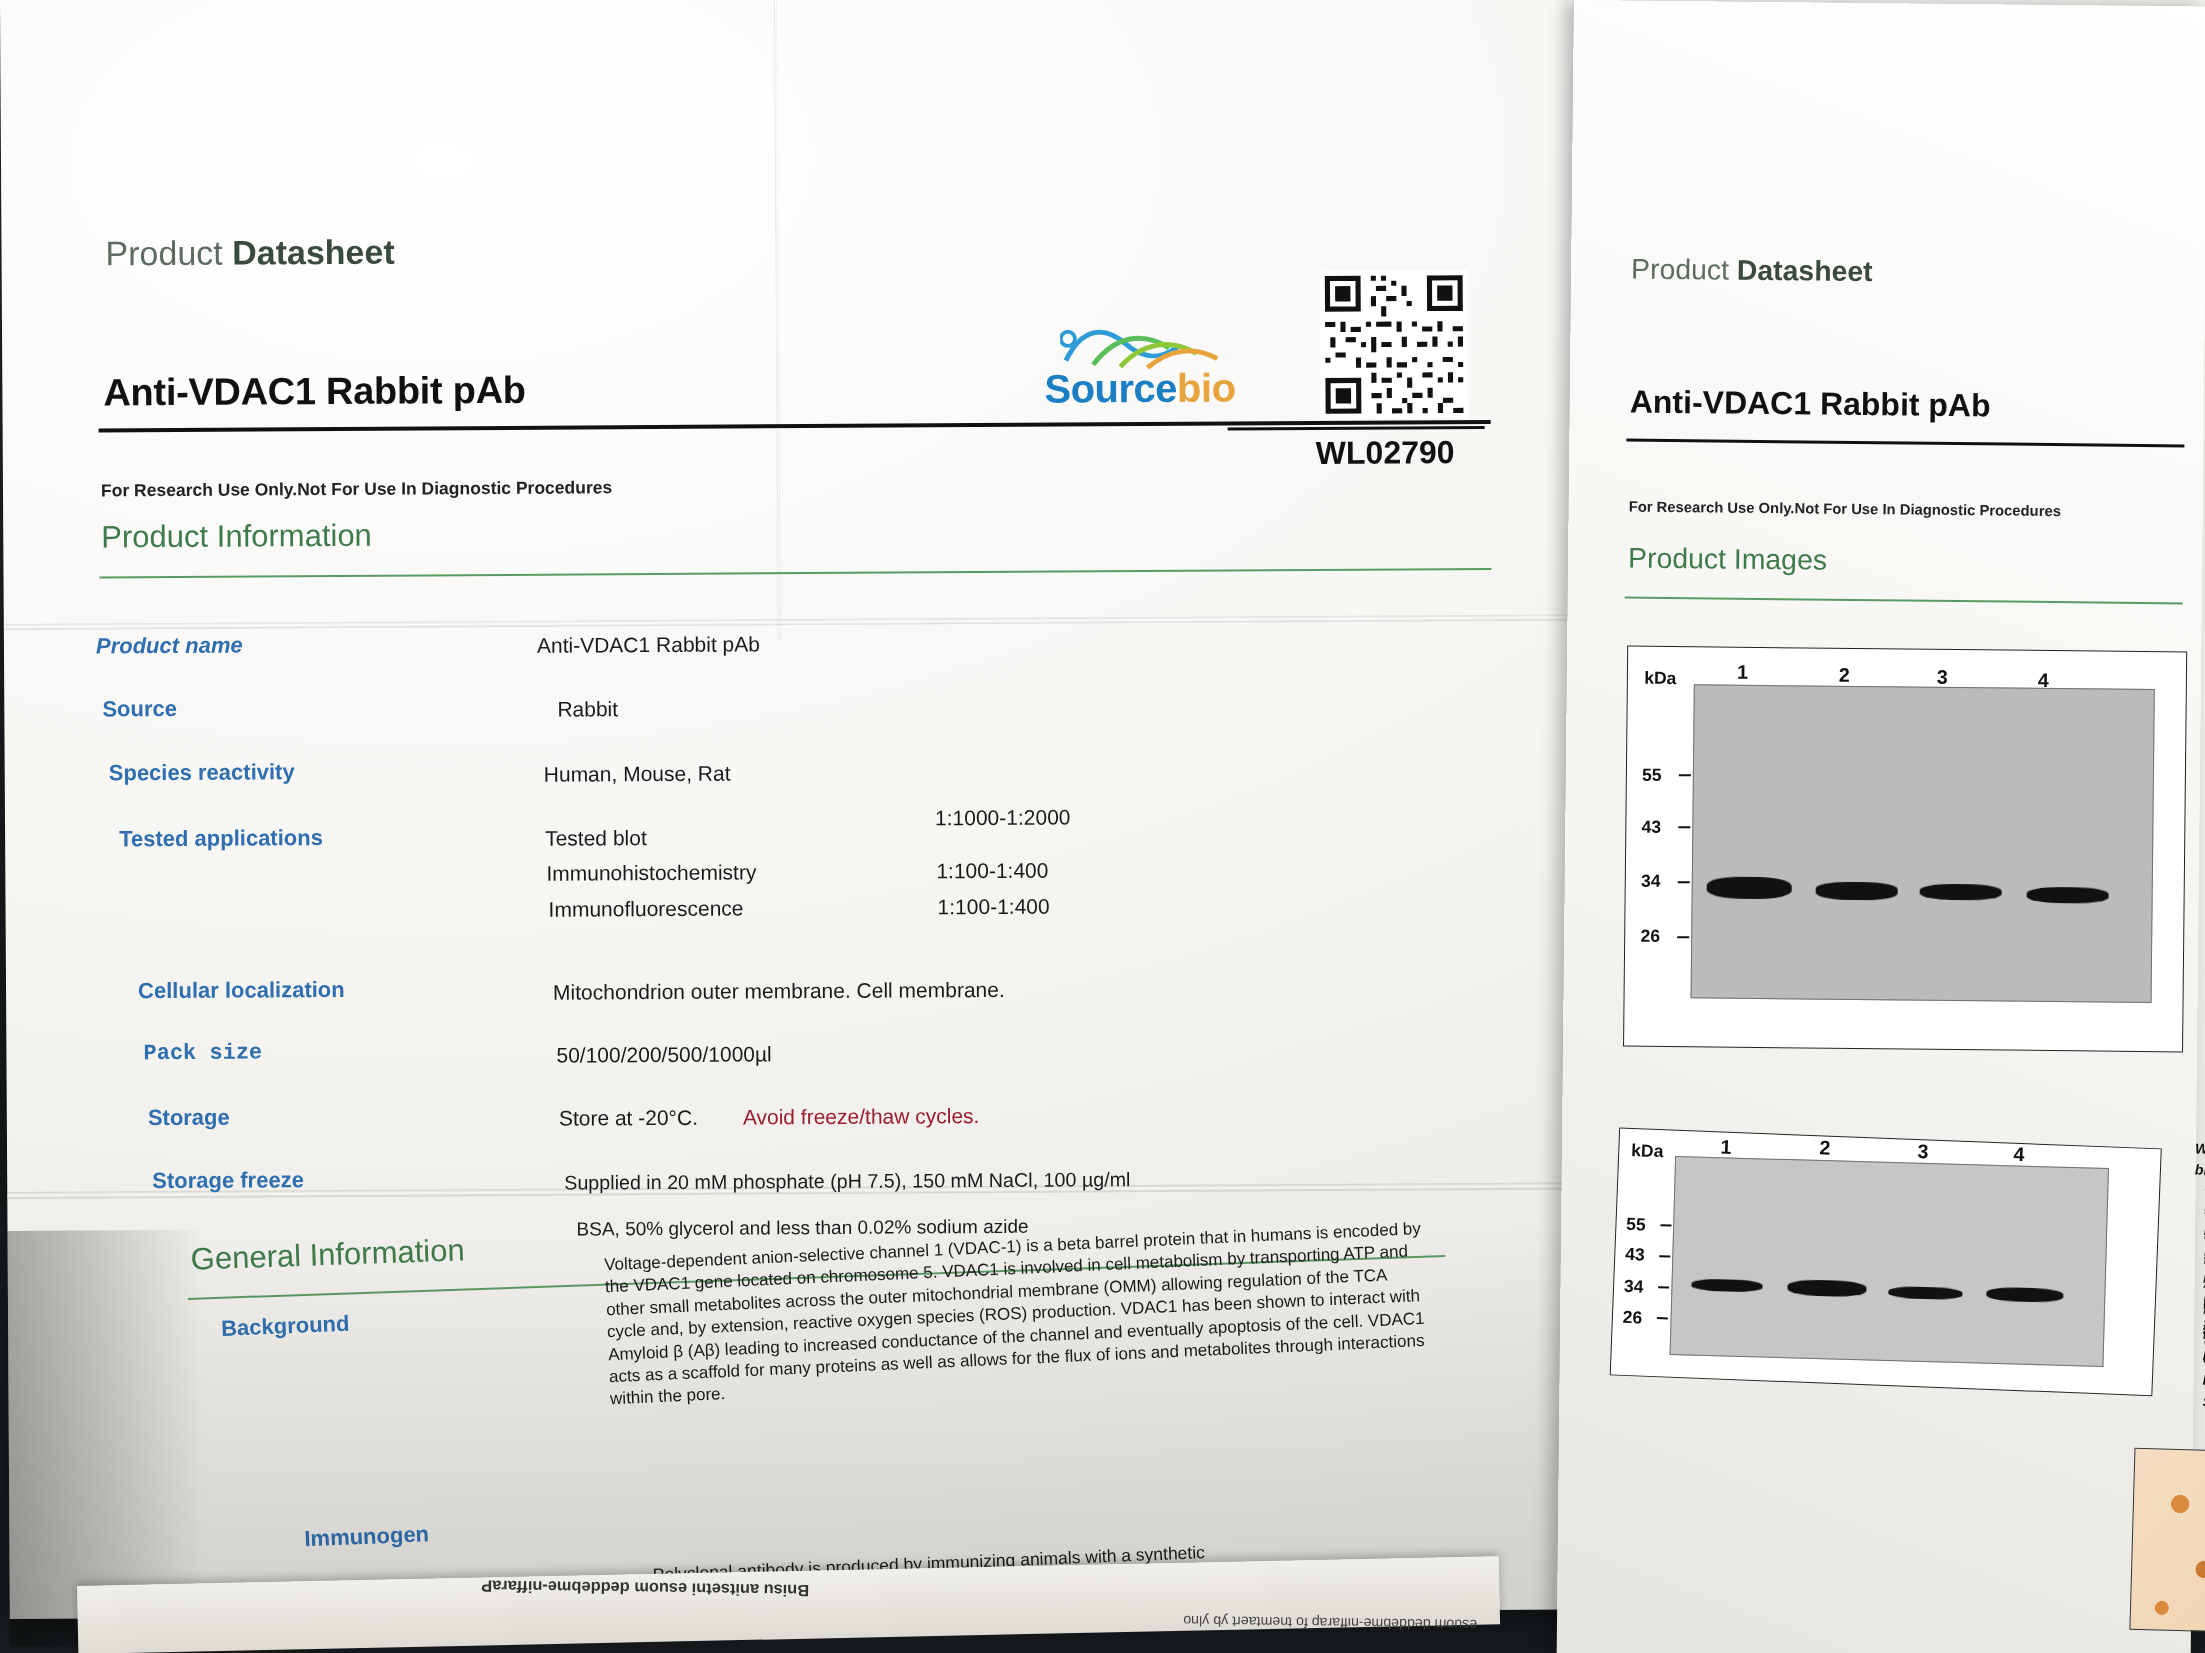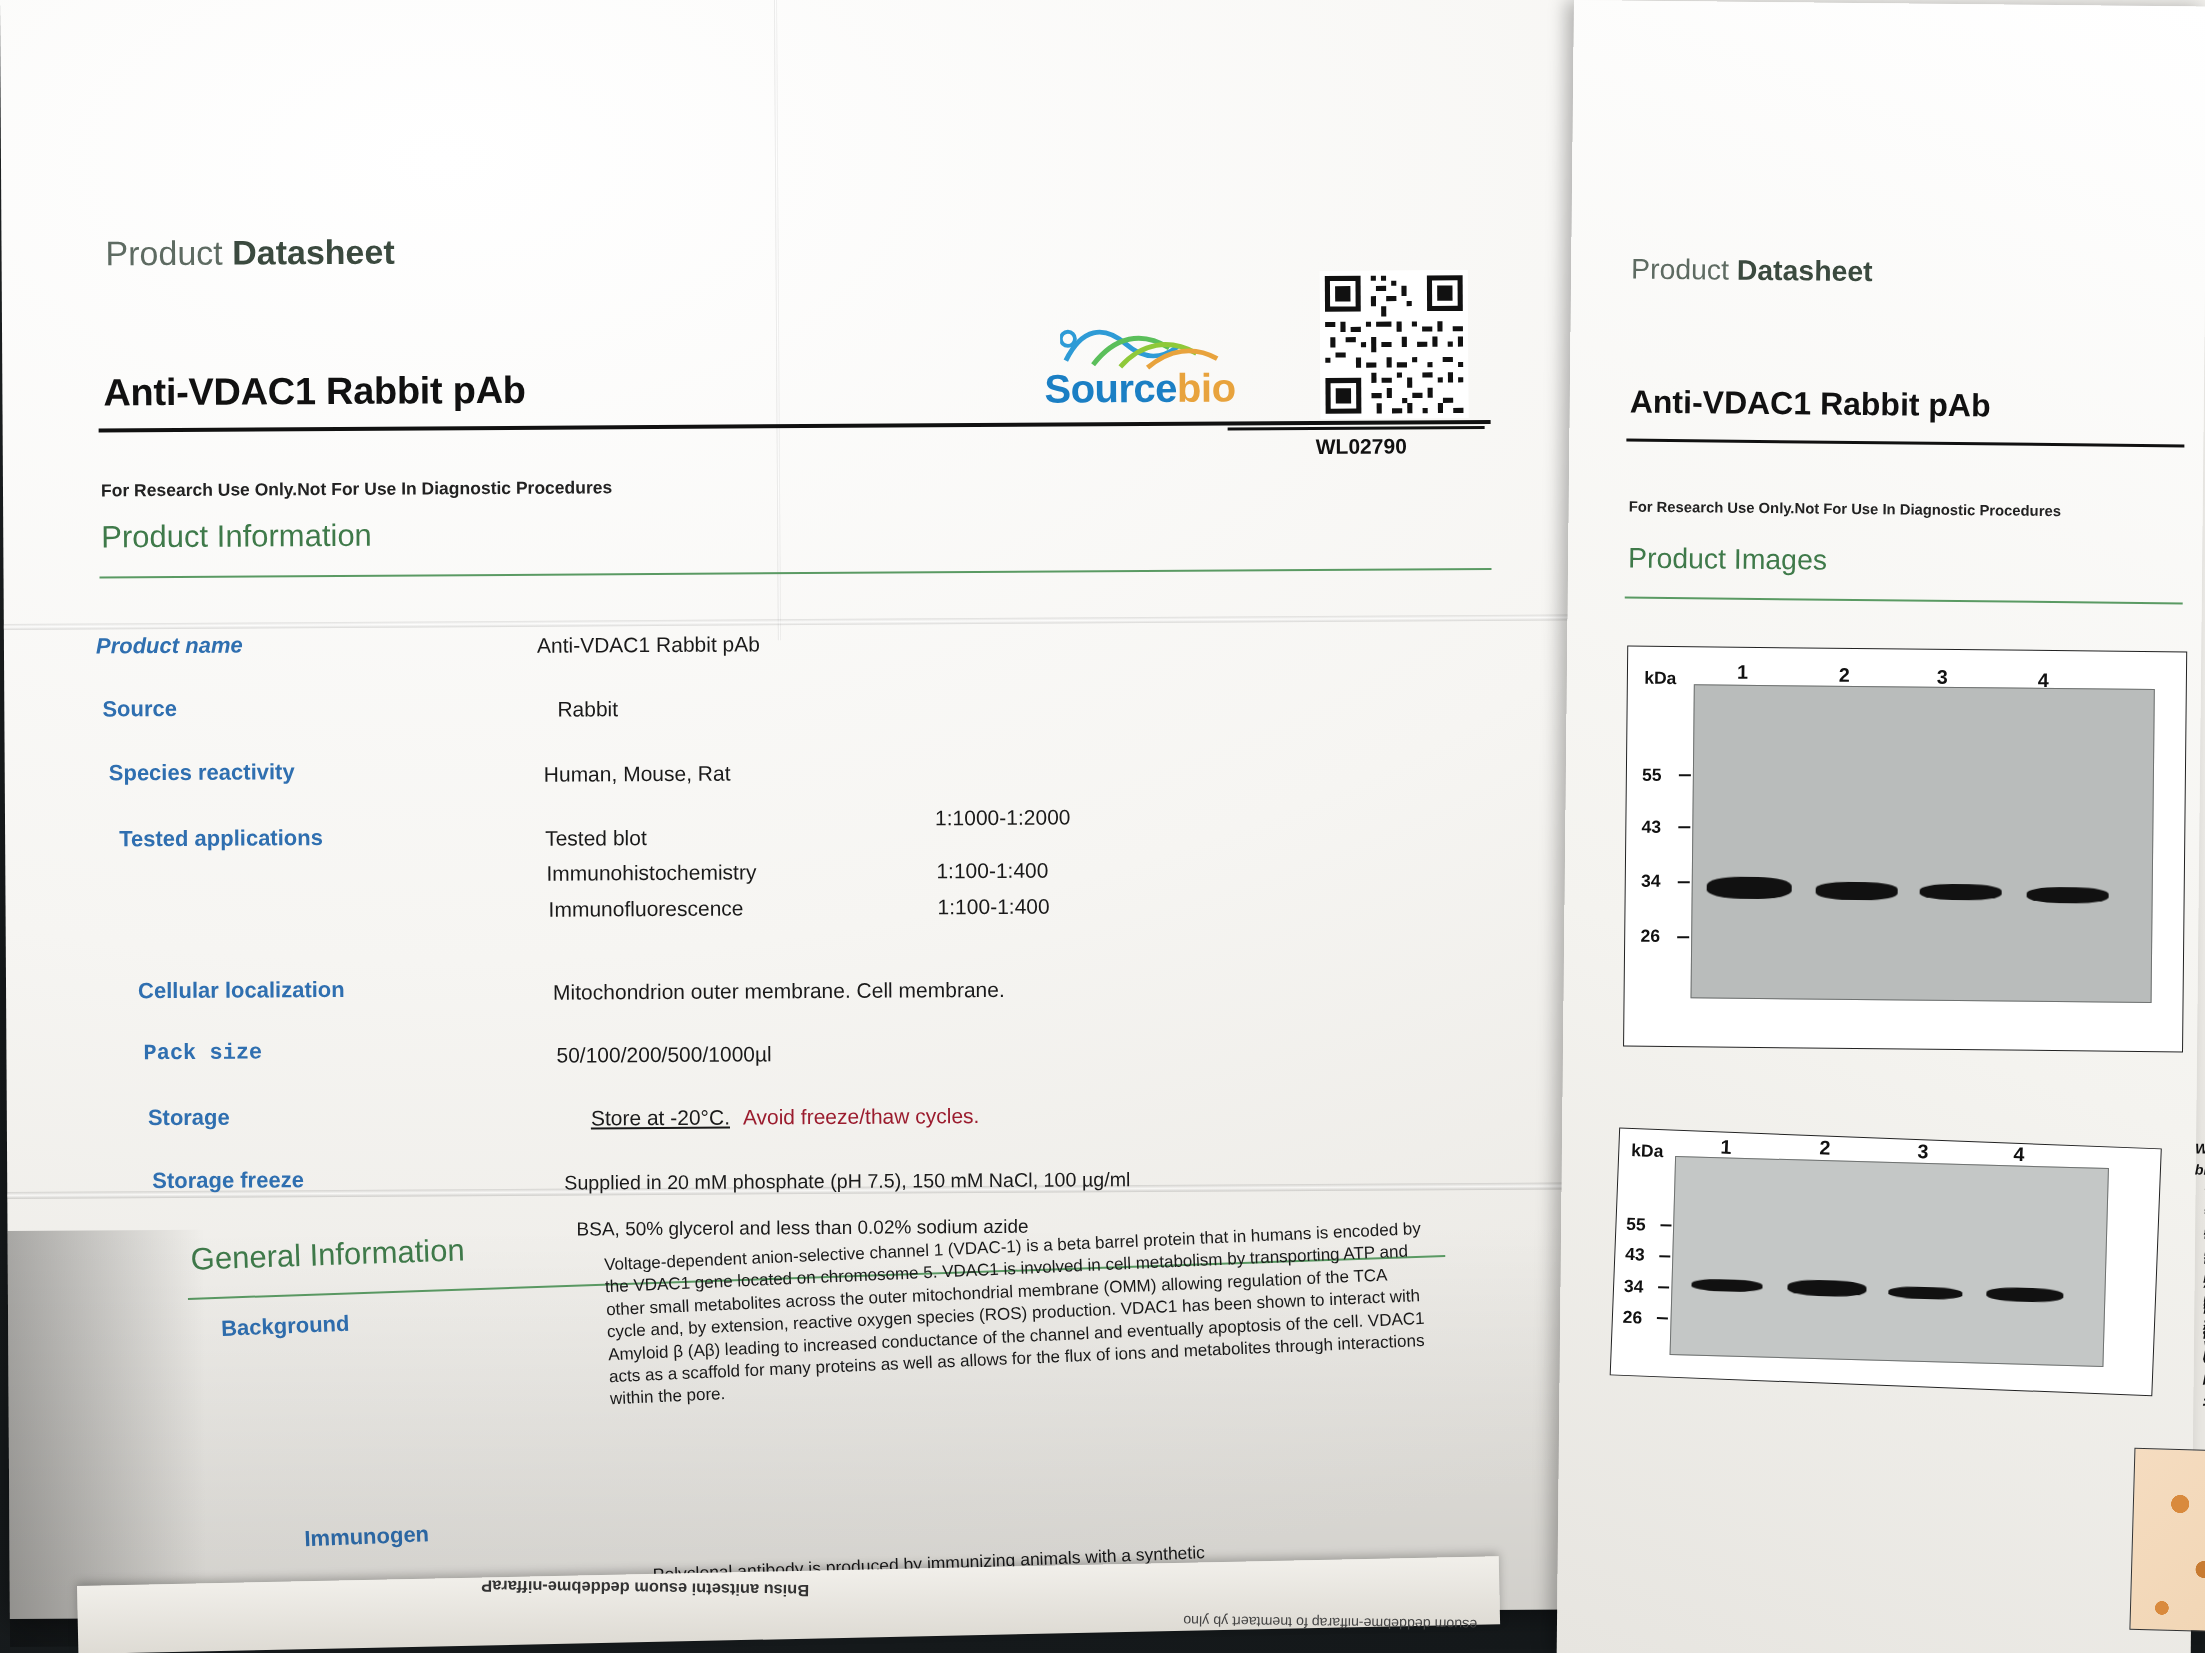--- a/index.html
+++ b/index.html
@@ -54,21 +54,21 @@
   .ruo{position:absolute;left:98px;top:481px;font-size:17.5px;font-weight:bold;color:#222;}
   .sect-h{position:absolute;font-size:31px;color:#3f7a4a;font-weight:500;}
   .sect-rule{position:absolute;height:2.2px;background:#5a9a63;}
 
   .logo{position:absolute;left:1042px;top:323px;width:306px;height:104px;}
   .logo-txt{position:absolute;left:0;top:50px;font-size:40px;font-weight:bold;color:#1b7fc4;letter-spacing:-0.5px;}
   .logo-txt span{color:#e8a33d;}
   .logo-swoosh{position:absolute;left:16.4px;top:5.5px;width:180px;height:49px;}
 
   .qr{position:absolute;left:1318px;top:279px;width:148px;height:148px;background:#fff;}
-  .cat{position:absolute;left:1313px;top:443px;font-size:21px;font-weight:bold;color:#111;}
+  .cat{position:absolute;left:1313px;top:443px;font-size:32px;font-weight:bold;color:#111;}
   .cat-rule{position:absolute;left:1225px;top:435px;width:257px;height:3.3px;background:#111;}
 
   .lbl{position:absolute;font-size:22px;font-weight:bold;color:#2f6fb0;}
   .val{position:absolute;font-size:21px;color:#1a1a1a;}
   .val-red{color:#9b1c2e;}
 
   .bg-text{position:absolute;left:596px;top:1258px;width:820px;font-size:17px;line-height:22.4px;color:#1a1a1a;
     transform:rotate(-2.2deg);transform-origin:0 0;font-weight:500;}
   .immunogen-lbl{position:absolute;left:295px;top:1526px;font-size:22px;font-weight:bold;color:#2f6fb0;transform:rotate(-2deg);}
   .immunogen-val{position:absolute;left:643px;top:1559px;font-size:17.5px;color:#1a1a1a;transform:rotate(-2deg);font-weight:500;}
@@ -252,21 +252,21 @@
     <div class="val" style="left:543px;top:901px;">Immunofluorescence</div>
     <div class="val" style="left:932px;top:901px;">1:100-1:400</div>
 
     <div class="lbl" style="left:132px;top:979px;">Cellular localization</div>
     <div class="val" style="left:547px;top:984px;">Mitochondrion outer membrane. Cell membrane.</div>
 
     <div class="lbl" style="left:137px;top:1042px;font-family:Liberation Mono, monospace;">Pack size</div>
     <div class="val" style="left:550px;top:1047px;">50/100/200/500/1000µl</div>
 
     <div class="lbl" style="left:141px;top:1106px;">Storage</div>
-    <div class="val" style="left:584px;top:1110px;text-decoration:underline;">Store at -20°C. </div>
+    <div class="val" style="left:552px;top:1110px;">Store at -20°C. </div>
     <div class="val val-red" style="left:736px;top:1110px;font-weight:500;">Avoid freeze/thaw cycles.</div>
 
     <div class="lbl" style="left:145px;top:1169px;">Storage freeze</div>
     <div class="val" style="left:557px;top:1175px;font-size:19.7px;">Supplied in 20 mM phosphate (pH 7.5), 150 mM NaCl, 100 µg/ml</div>
     <div class="val" style="left:569px;top:1222px;font-size:19px;">BSA, 50% glycerol and less than 0.02% sodium azide</div>
 
     <div class="sect-h" style="left:183px;top:1239px;transform:rotate(-1.6deg);">General Information</div>
     <div class="sect-rule" style="left:180px;top:1299px;width:1258px;transform:rotate(-1.6deg);transform-origin:0 0;"></div>
 
     <div class="lbl" style="left:213px;top:1315px;transform:rotate(-2deg);">Background</div>

